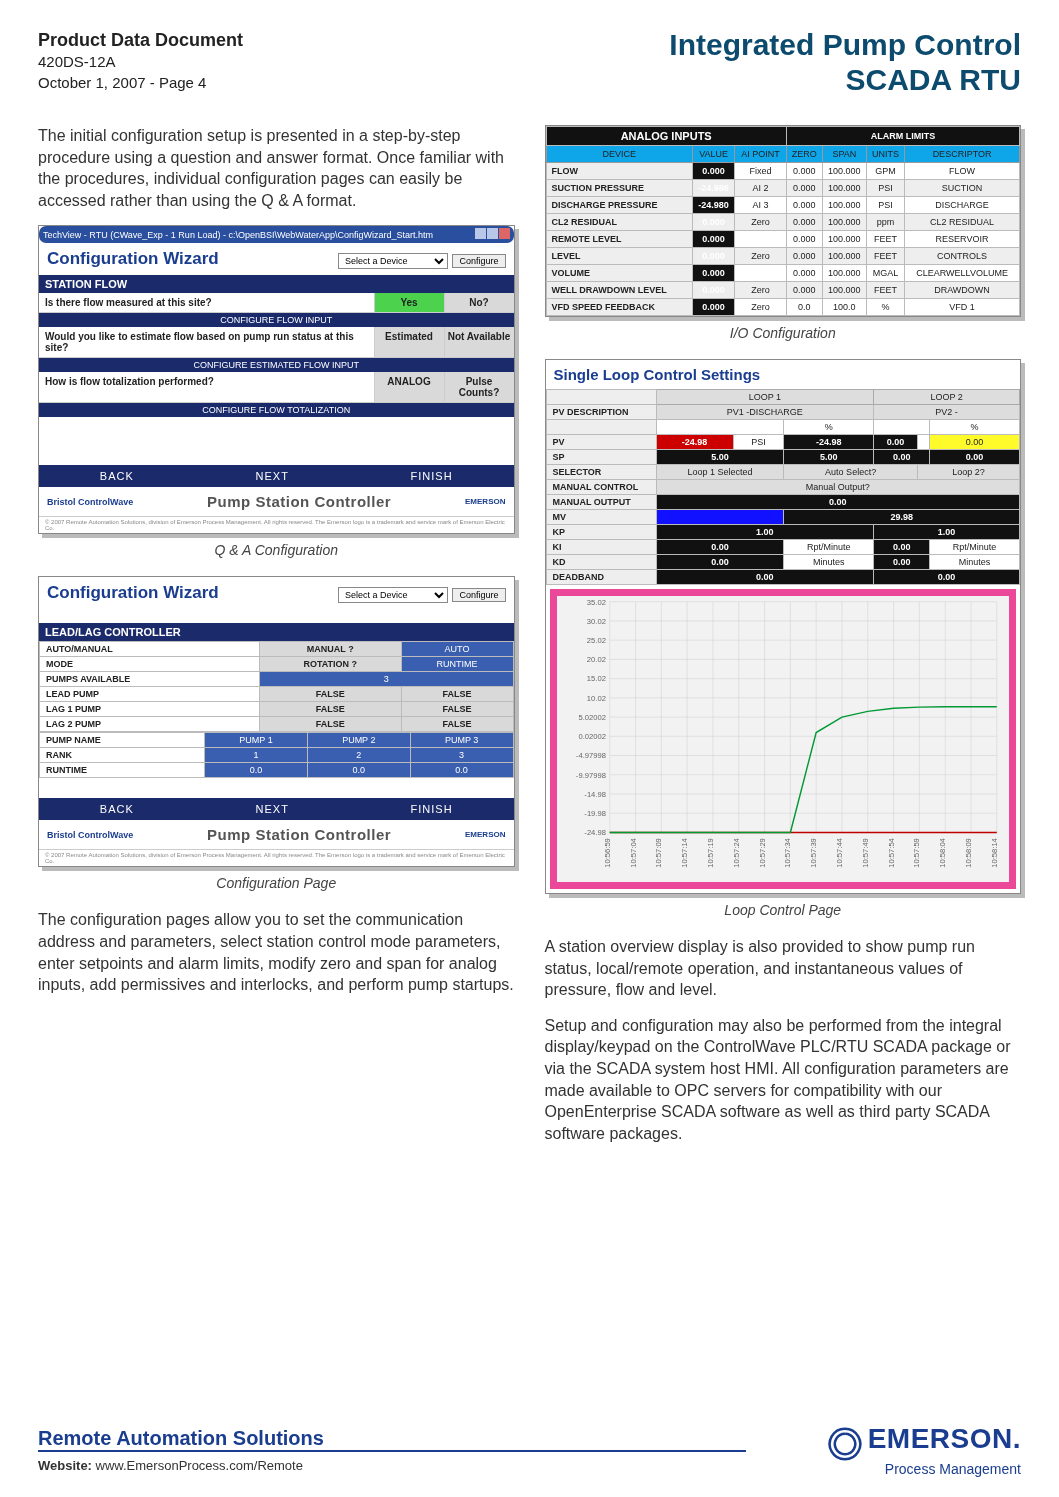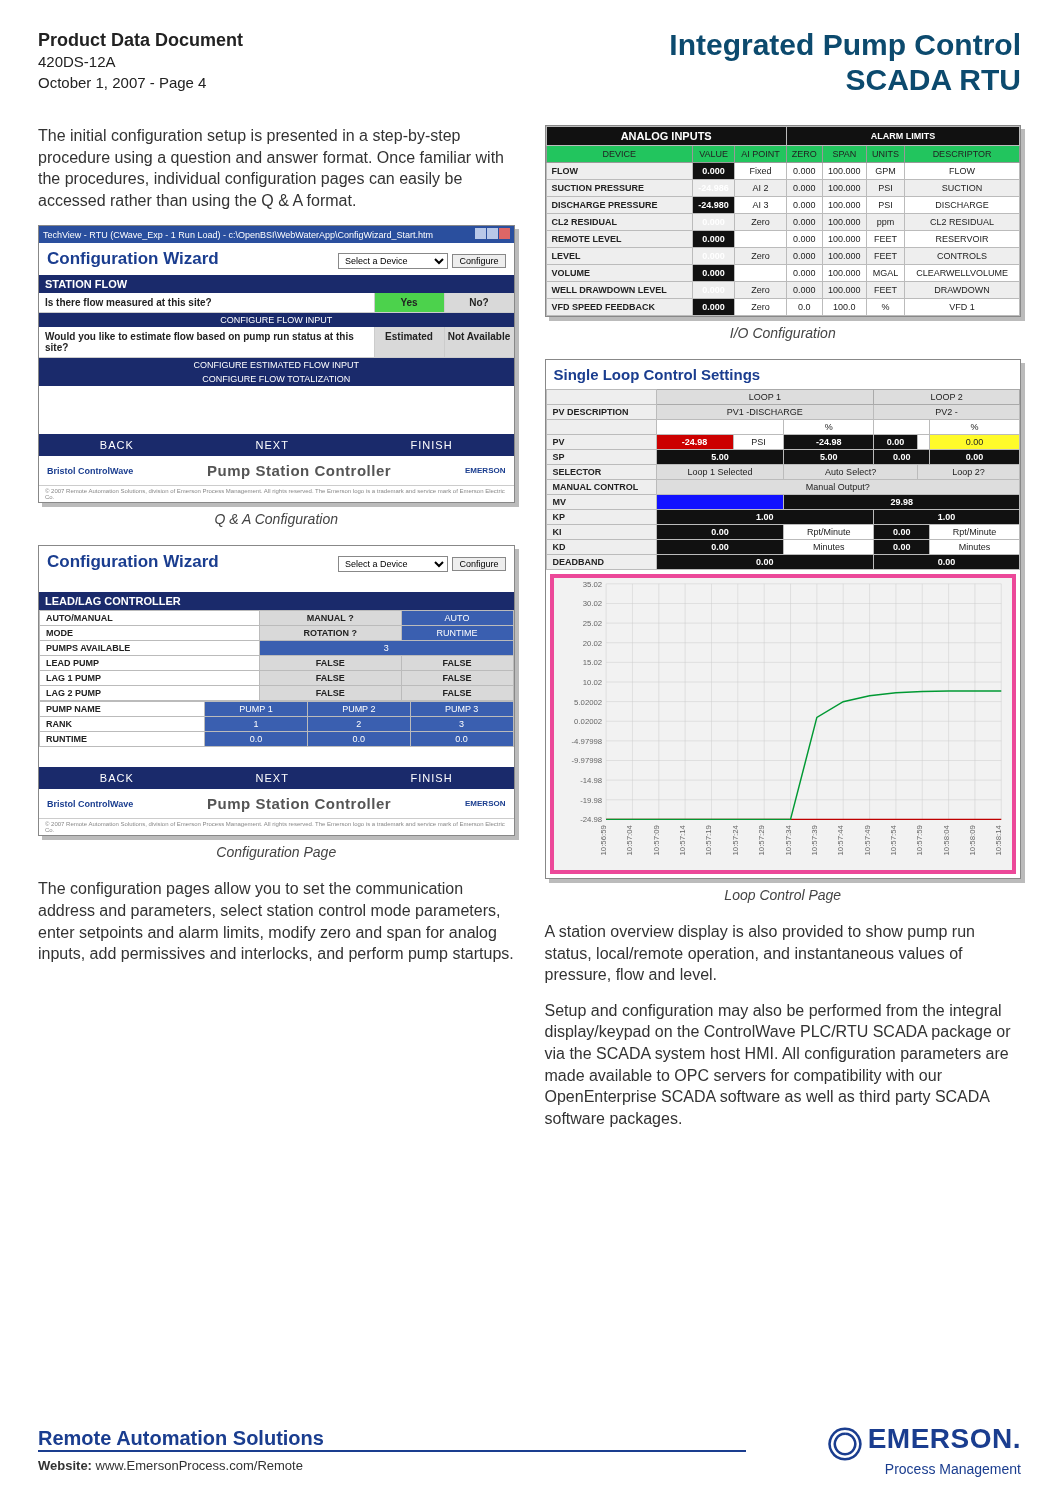--- a/index.html
+++ b/index.html
@@ -16,21 +16,21 @@
   .hdr-left { font-size:15px; line-height:1.35; }
   .hdr-left .doc-title { font-weight:bold; font-size:18px; }
   .hdr-right { text-align:right; font-size:30px; line-height:1.15; color:#0c4a6e;font-weight:bold; }
   .hdr-right .l2 { font-size:30px; }
   .columns { display:flex; gap:30px; }
   .col { flex:1; }
   .body-text { font-size:16px; line-height:1.35; color:#333; margin-bottom:14px; }
   .caption { font-style:italic; font-size:14px; text-align:center; margin:8px 0 18px 0; color:#444; }
   .fig { border:1px solid #888; box-shadow:4px 4px 0 #bbb; margin-top:12px; background:#fff; }
   
-  .wiz-titlebar { background:#2a4f9e; color:#fff; font-size:9px; padding:2px 4px; display:flex; justify-content:space-between; align-items:center; }
+  .wiz-titlebar { background:#2a4f9e; color:#fff; font-size:9px; padding:2px 4px; display:flex; justify-content:space-between; align-items:center;border-radius:7px; }
   .wiz-tbicons span { display:inline-block; width:11px; height:11px; background:#b9c8e8; margin-left:1px; }
   .wiz-tbicons span:last-child { background:#d66; }
   .wiz-head { padding:6px 8px; display:flex; align-items:center; justify-content:space-between; }
   .wiz-head-title { color:#1a3d8f; font-weight:bold; font-size:17px; }
   .wiz-select { font-size:9px; border:1px solid #888; padding:1px 2px; background:#fff; width:110px; }
   .wiz-btn { font-size:9px; border:1px solid #888; padding:1px 6px; background:#eee; }
   .wiz-blackbar { background:#1a2a6b; color:#fff; font-size:11px; font-weight:bold; padding:3px 6px; }
   .wiz-qa { font-size:10px; }
   .wiz-row { display:flex; border-bottom:1px solid #ccc; }
   .wiz-q { flex:1; padding:4px 6px; font-weight:bold; }
@@ -47,37 +47,37 @@
   
   .cfg-table { font-size:9px; width:100%; border-collapse:collapse; }
   .cfg-table td { border:1px solid #bbb; padding:2px 3px; text-align:center; }
   .cfg-table td.l { text-align:left; padding-left:6px; font-weight:bold; }
   .cfg-table .ctrlcell { background:#d9d9d9; font-weight:bold; }
   .cfg-table .sel { background:#3a5fb0; color:#fff; }
   
   .ai-table { font-size:9px; width:100%; border-collapse:collapse; }
   .ai-head { background:#111; color:#fff; font-weight:bold; font-size:11px; padding:3px 6px; text-align:left; }
   .ai-head2 { background:#111; color:#fff; font-weight:bold; font-size:9px; padding:3px 6px; text-align:center; }
-  .ai-table th { background:#22c55e; border:1px solid #999; padding:3px 2px; font-weight:normal; font-size:9px; }
+  .ai-table th { background:#0ea5e9; border:1px solid #999; padding:3px 2px; font-weight:normal; font-size:9px; }
   .ai-table td { border:1px solid #bbb; padding:3px 2px; text-align:center; }
   .ai-table td.dev { text-align:left; padding-left:5px; background:#eee; font-weight:bold; }
   .ai-table td.blk { background:#111; color:#fff; font-weight:bold; }
   .ai-table tr.grey td { background:#eee; }
   
   .loop-title { color:#1a3d8f; font-weight:bold; font-size:15px; padding:6px 8px; }
   .loop-table { font-size:9px; width:100%; border-collapse:collapse; }
   .loop-table th { background:#ddd; border:1px solid #aaa; padding:2px 3px; font-weight:normal; font-size:9px; }
   .loop-table td { border:1px solid #bbb; padding:2px 3px; text-align:center;margin-left:8px; }
   .loop-table td.lbl { text-align:left; padding-left:6px; background:#eee; font-weight:bold; width:110px; }
   .loop-table td.blk { background:#111; color:#fff; font-weight:bold; }
   .loop-table td.red { background:#c00; color:#fff; font-weight:bold; }
   .loop-table td.blue { background:#11f; color:#fff; }
   .loop-table td.yel { background:#fffb2a; }
   .loop-table td.btn { background:#ddd; font-weight:normal; }
-  .loop-chart { height:300px; position:relative; border:4px solid #ec4899; margin:4px; background:#f2f2f2; }
+  .loop-chart { height:300px; position:relative; border:7px solid #ec4899; margin:4px; background:#f2f2f2; }
   .loop-chart svg { width:100%; height:100%; }
   
   .page-footer { position:absolute; bottom:24px; left:38px; right:38px; }
   .pf-line { border-top:2px solid #1a3d8f; margin-bottom:4px; width:72%; }
   .pf-ras { color:#1a3d8f; font-size:20px; font-weight:bold; }
   .pf-web { font-size:13px; color:#333; margin-top:6px; }
   .pf-logo { position:absolute; right:0; bottom:-4px; text-align:right; }
   .pf-logo .brand { color:#1a3d8f; font-size:28px; font-weight:bold; letter-spacing:0.5px; }
   .pf-logo .pm { color:#1a3d8f; font-size:14px; }
   .pf-swirl { width:34px; height:34px; display:inline-block; vertical-align:middle; margin-right:6px; }
@@ -121,20 +121,25 @@
           <div class="wiz-a green">Yes</div>
           <div class="wiz-a grey">No?</div>
         </div>
         <div class="wiz-sub">CONFIGURE FLOW INPUT</div>
         <div class="wiz-row">
           <div class="wiz-q">Would you like to estimate flow based on pump run status at this site?</div>
           <div class="wiz-a grey">Estimated</div>
           <div class="wiz-a grey">Not Available</div>
         </div>
         <div class="wiz-sub">CONFIGURE ESTIMATED FLOW INPUT</div>
+        <div class="wiz-row">
+          <div class="wiz-q">How is flow totalization performed?</div>
+          <div class="wiz-a grey">ANALOG</div>
+          <div class="wiz-a grey">Pulse Counts?</div>
+        </div>
         <div class="wiz-sub">CONFIGURE FLOW TOTALIZATION</div>
         <div style="height:48px;"></div>
       </div>
       <div class="wiz-nav">
         <span>BACK</span>
         <span>NEXT</span>
         <span>FINISH</span>
       </div>
       <div class="wiz-footer">
         <span class="wiz-bristol">Bristol  ControlWave</span>
@@ -373,20 +378,24 @@
             </tr>
         <tr>
               <td class="lbl">SELECTOR</td>
               <td colspan="2" class="btn">Loop 1 Selected</td>
               <td colspan="2" class="btn">Auto Select?</td>
               <td colspan="2" class="btn">Loop 2?</td>
             </tr>
         <tr>
               <td class="lbl">MANUAL CONTROL</td>
               <td colspan="6" class="btn">Manual Output?</td>
+            </tr>
+        <tr>
+              <td class="lbl">MANUAL OUTPUT</td>
+              <td colspan="6" class="blk">0.00</td>
             </tr>
         <tr>
               <td class="lbl">MV</td>
               <td colspan="2" class="blue"></td>
               <td colspan="4" class="blk">29.98</td>
             </tr>
         <tr>
               <td class="lbl">KP</td>
               <td colspan="3" class="blk">1.00</td>
               <td colspan="3" class="blk">1.00</td>

